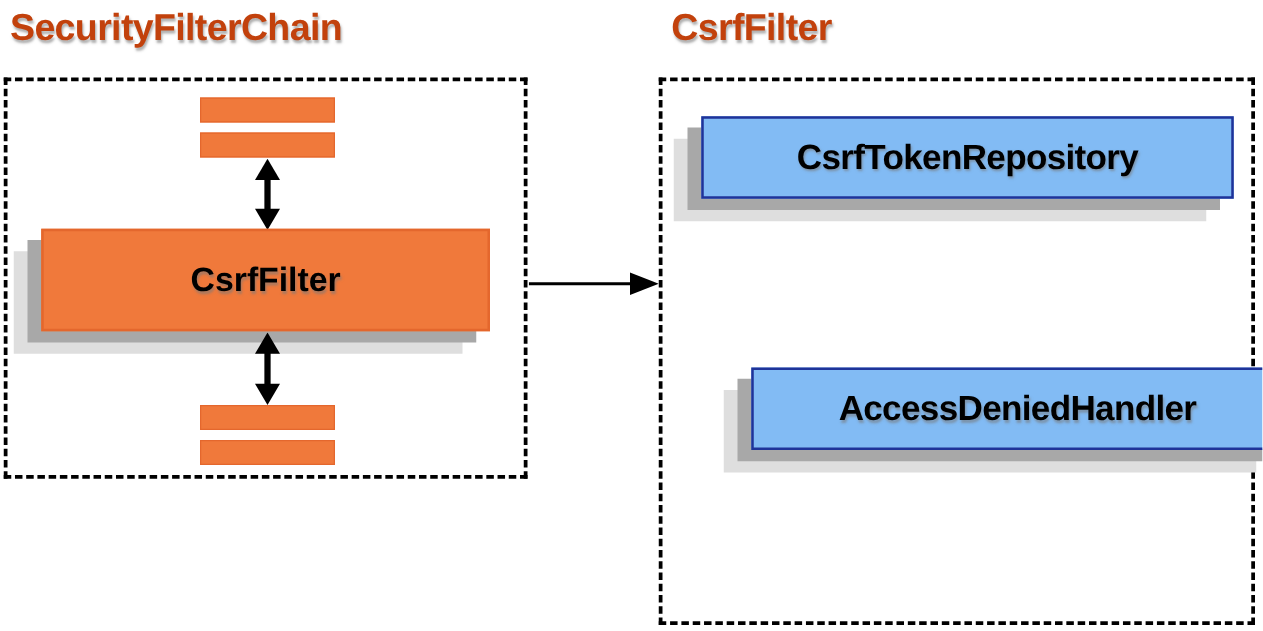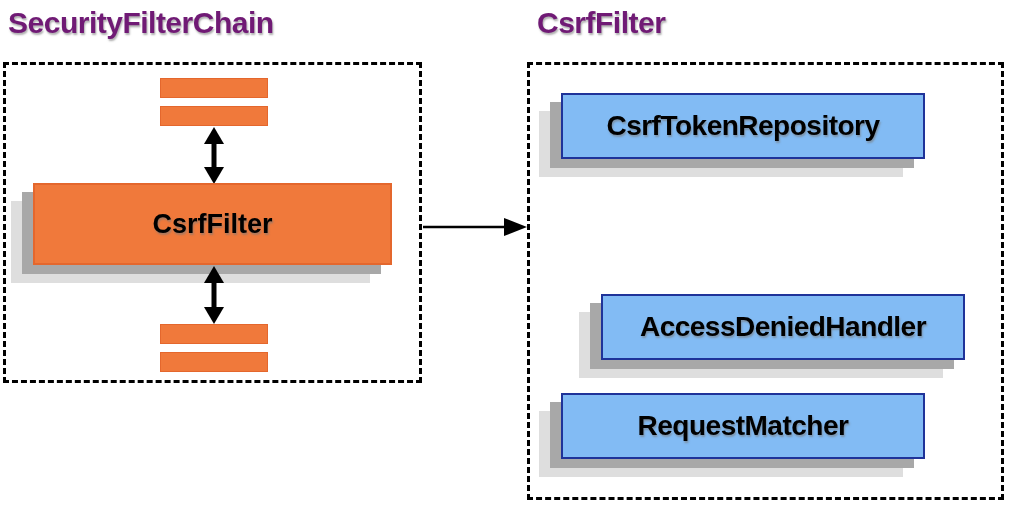--- a/index.html
+++ b/index.html
@@ -13,21 +13,21 @@
     width: 1010px;
     height: 505px;
     background: #ffffff;
     overflow: hidden;
   }
   .panel-title {
     position: absolute;
     margin: 0;
     font-size: 30px;
     font-weight: bold;
-    color: #701a75;
+    color: #c2410c;
     letter-spacing: -0.5px;
     text-shadow: 1px 2px 2px rgba(130,130,130,0.65);
     white-space: nowrap;
   }
   .title-left  { left: 8px;   top: 6px; }
   .title-right { left: 537px; top: 6px; }
 
   .dashed-box {
     position: absolute;
     border: 3px dashed #000000;
@@ -69,21 +69,21 @@
     font-size: 27px;
     font-weight: bold;
     color: #000000;
     text-shadow: 1px 2px 2px rgba(120,120,120,0.6);
     white-space: nowrap;
   }
 
   .component-box {
     position: absolute;
     left: 561px;
-    width: 364px;
+    width: 426px;
     height: 66px;
     background: #82BBF4;
     border: 2px solid #1F3399;
     box-sizing: border-box;
     box-shadow: -11px 9px 0 0 #A8A8A8, -22px 18px 0 0 #DEDEDE;
     display: flex;
     align-items: center;
     justify-content: center;
   }
   .comp-1 { top: 93px;  }
@@ -146,17 +146,14 @@
 
   <div class="component-box comp-1">
     <span class="box-label">CsrfTokenRepository</span>
   </div>
 
 
   <div class="component-box comp-3">
     <span class="box-label">AccessDeniedHandler</span>
   </div>
 
-  <div class="component-box comp-4">
-    <span class="box-label">RequestMatcher</span>
-  </div>
 
 </div>
 
 </body></html>

